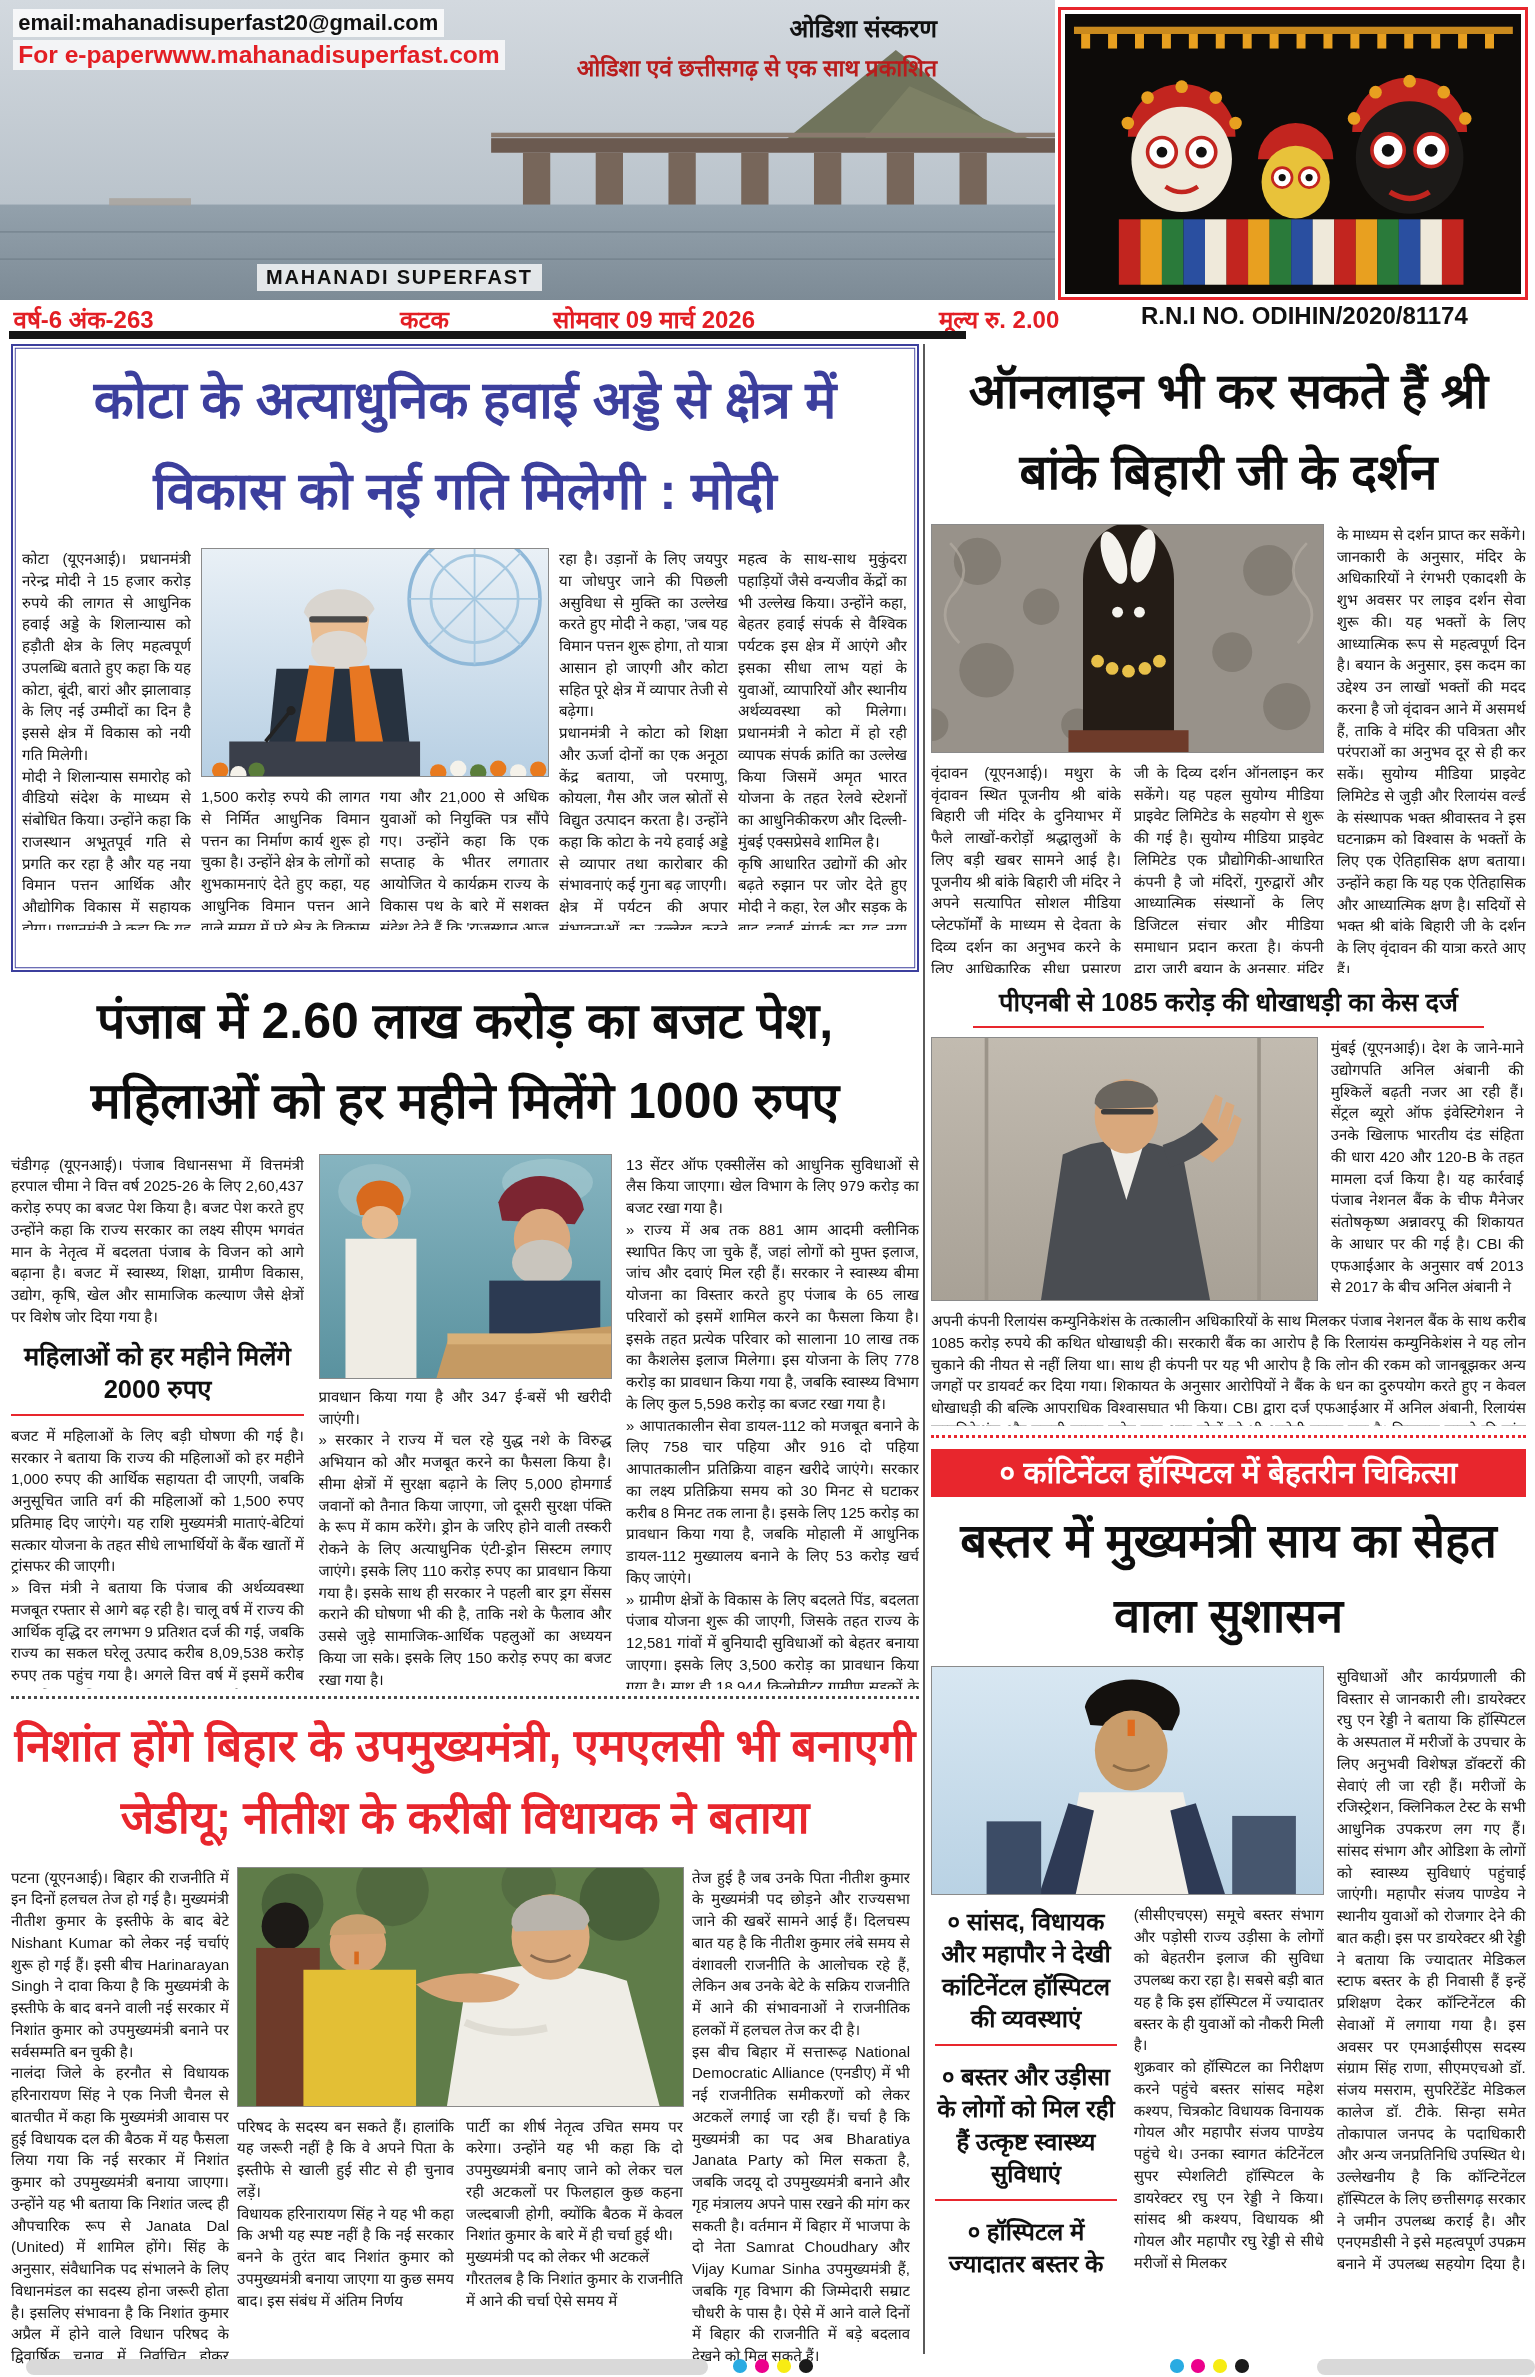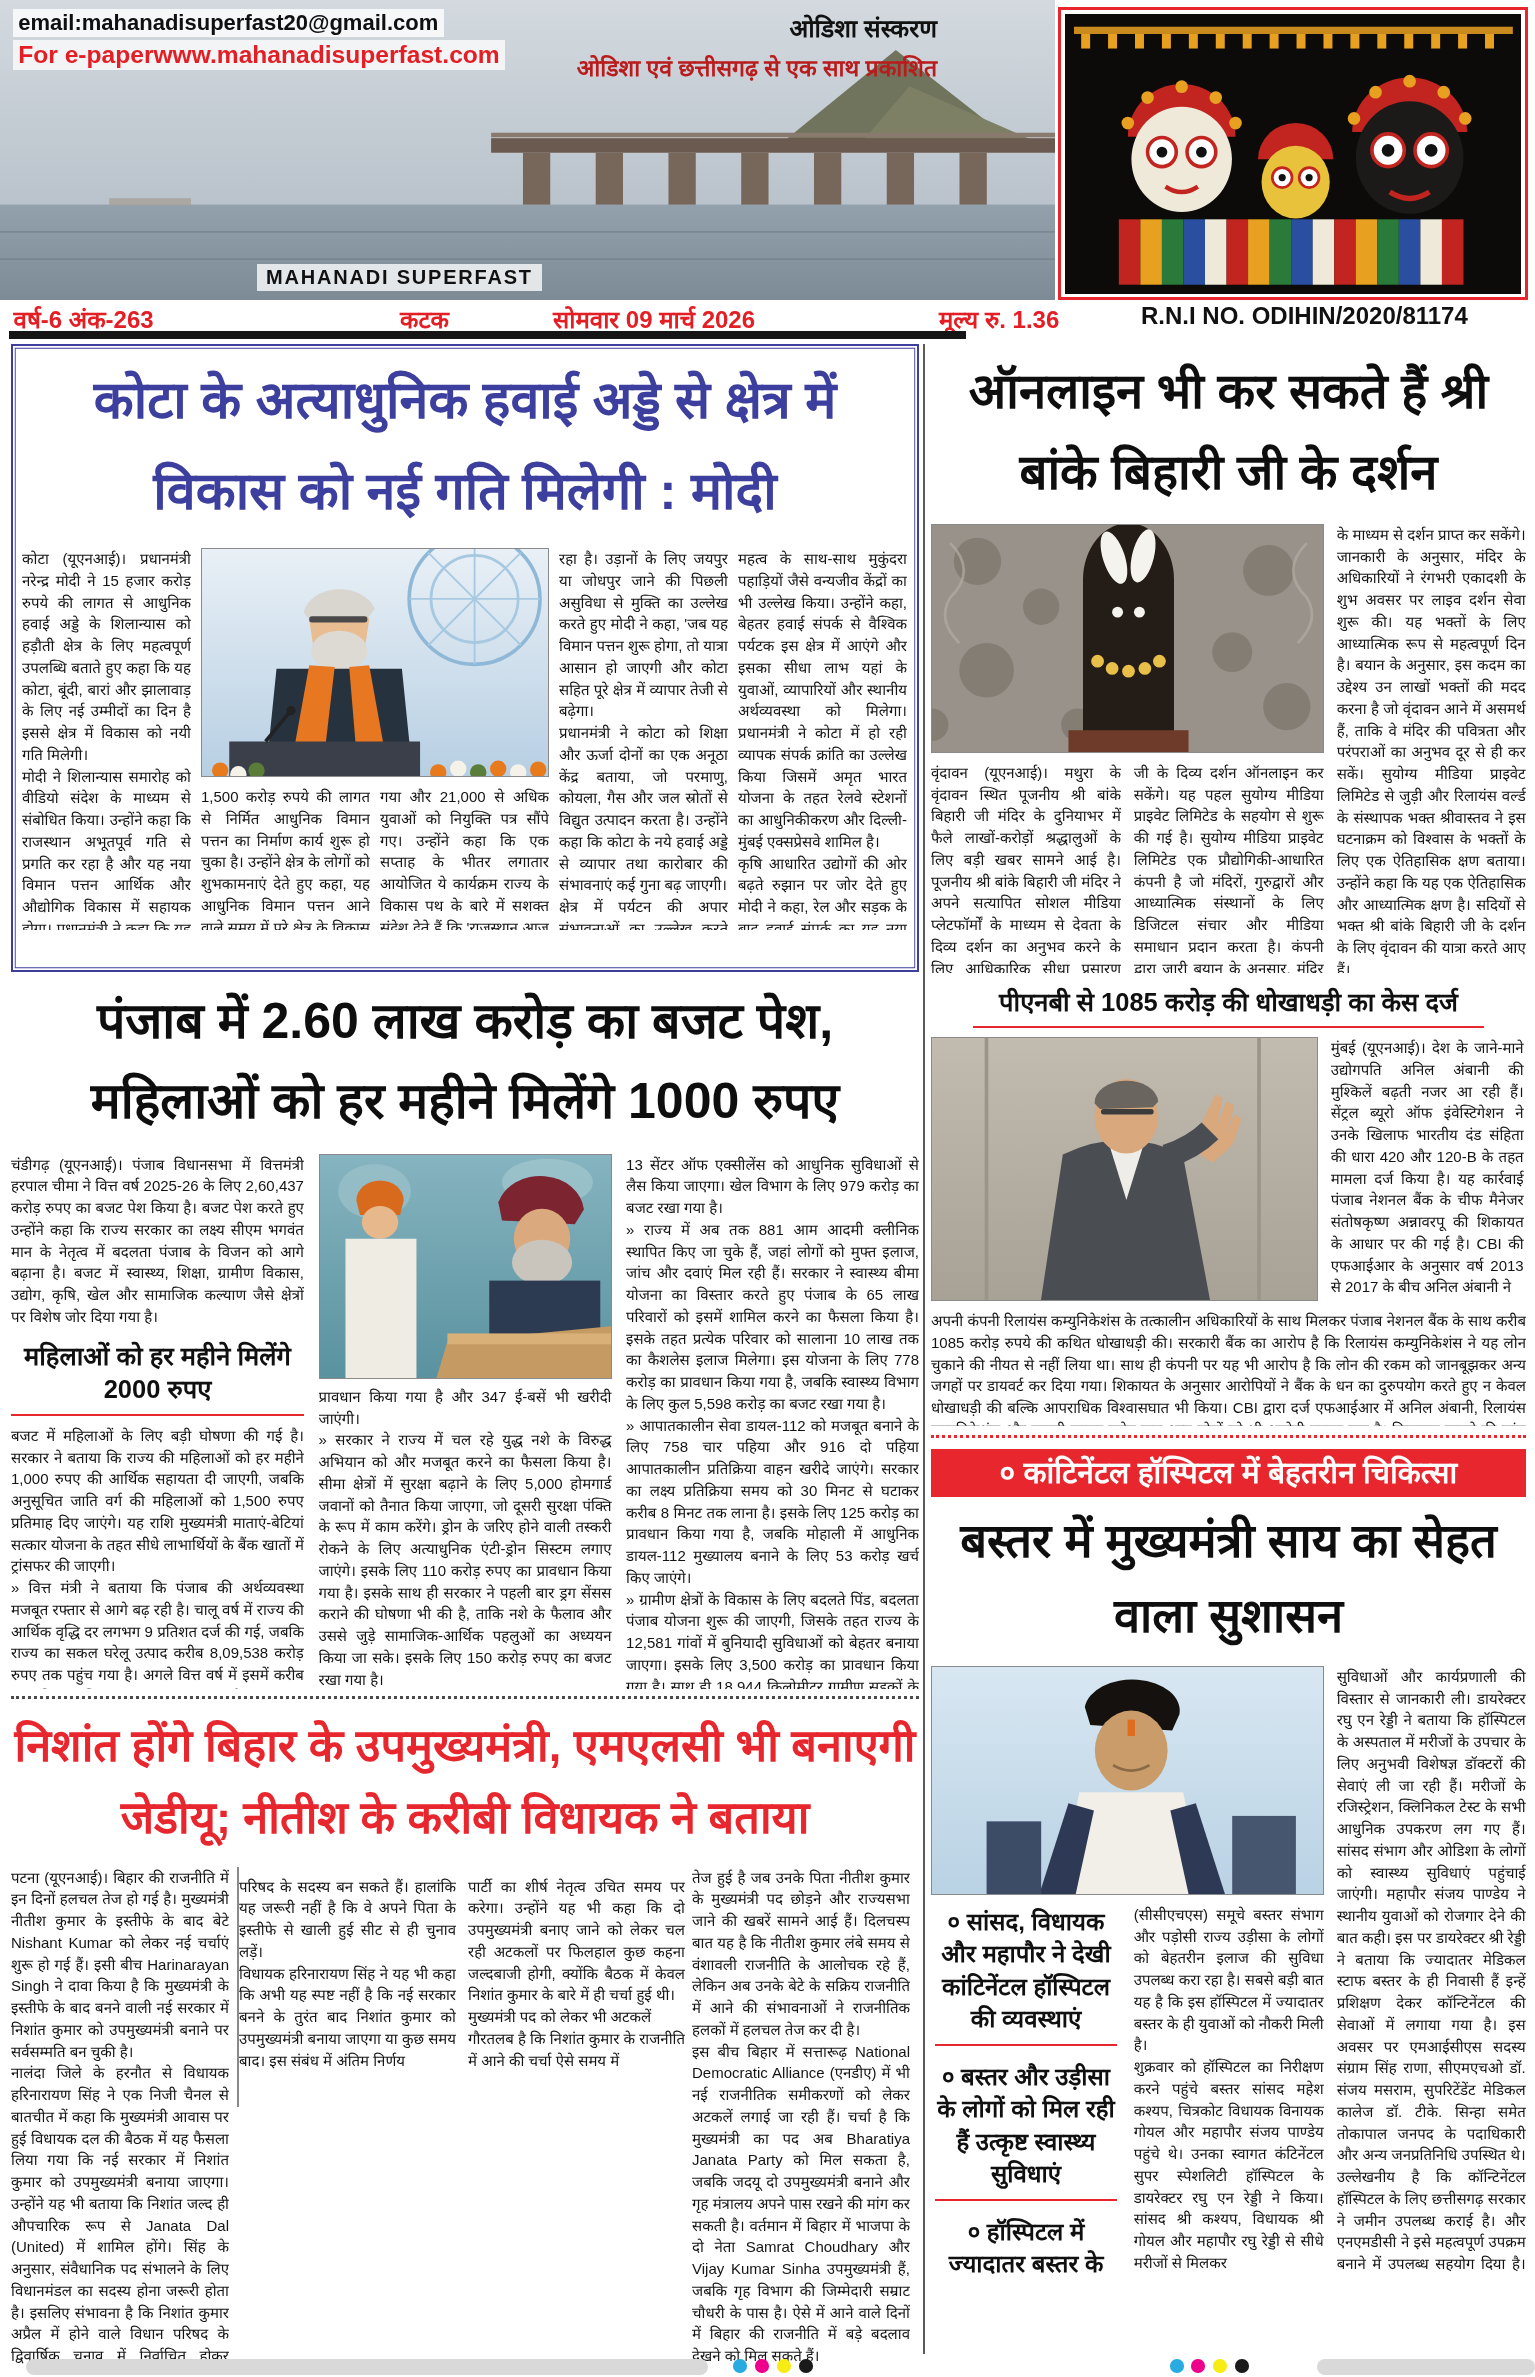--- a/index.html
+++ b/index.html
@@ -46,21 +46,21 @@
   .mmid-txt{display:flex;gap:10px;margin-top:9px;flex:1;min-height:0;}
   .mmid-txt .body-col{width:169px;height:100%;}
   .punjab{margin-top:9px;}
   .punjab-head{font-size:50px;line-height:1.6;color:#0e0e0e;}
   .punjab-body{display:flex;gap:14.6px;margin-top:12.7px;height:535px;}
   .pcol{width:293px;height:100%;}
   .nishant{margin-top:11px;}
   .nishant-head{font-size:45px;line-height:1.6;color:#e8262d;}
   .nishant-body{display:flex;gap:8px;margin-top:12.7px;height:498px;}
   .ncol1{width:218px;height:100%;}
-  .nmid{width:447px;display:flex;flex-direction:row;}
+  .nmid{width:447px;display:flex;flex-direction:column;}
   .nmid-txt{display:flex;gap:12px;margin-top:9px;flex:1;min-height:0;}
   .nmid-txt .body-col{width:217px;height:100%;}
   .ncol4{width:218px;height:100%;}
   
   .col-right{left:931px;top:344px;width:595px;}
   .banke-head{font-size:49px;line-height:1.65;margin-top:7.3px;color:#0e0e0e;}
   .banke-body{display:flex;gap:12.7px;margin-top:11px;height:449px;}
   .banke-leftwrap{width:393px;display:flex;flex-direction:column;}
   .banke-under{display:flex;gap:12.7px;margin-top:9px;flex:1;min-height:0;}
   .banke-under .body-col{width:190px;height:100%;}
@@ -209,21 +209,21 @@
           <rect x="396" y="226" width="24" height="72" fill="#efe9da"></rect>
             <rect x="420" y="226" width="24" height="72" fill="#c2251f"></rect>
         </g>
       </svg>
     </div>
   </div>
 
   <div class="abs dl" style="left:13.6px;">वर्ष-6  अंक-263</div>
   <div class="abs dl" style="left:400px;">कटक</div>
   <div class="abs dl" style="left:553px;">सोमवार    09  मार्च  2026</div>
-  <div class="abs dl" style="left:939px;">मूल्य रु. 1.36</div>
+  <div class="abs dl" style="left:939px;">मूल्य रु. 2.00</div>
   <div class="abs dl black" style="left:1141px;">R.N.I NO. ODIHIN/2020/81174</div>
   <div class="abs black-bar"></div>
   <div class="abs vdiv"></div>
 
   <div class="abs col-left">
 
     <div class="modi-box">
       <div class="headline modi-head">कोटा के अत्याधुनिक हवाई अड्डे से क्षेत्र में विकास को नई गति मिलेगी : मोदी</div>
       <div class="modi-body">
         <div class="body-col mcol">कोटा (यूएनआई)। प्रधानमंत्री नरेन्द्र मोदी ने 15 हजार करोड़ रुपये की लागत से आधुनिक हवाई अड्डे के शिलान्यास को हड़ौती क्षेत्र के लिए महत्वपूर्ण उपलब्धि बताते हुए कहा कि यह कोटा, बूंदी, बारां और झालावाड़ के लिए नई उम्मीदों का दिन है इससे क्षेत्र में विकास को नयी गति मिलेगी।

